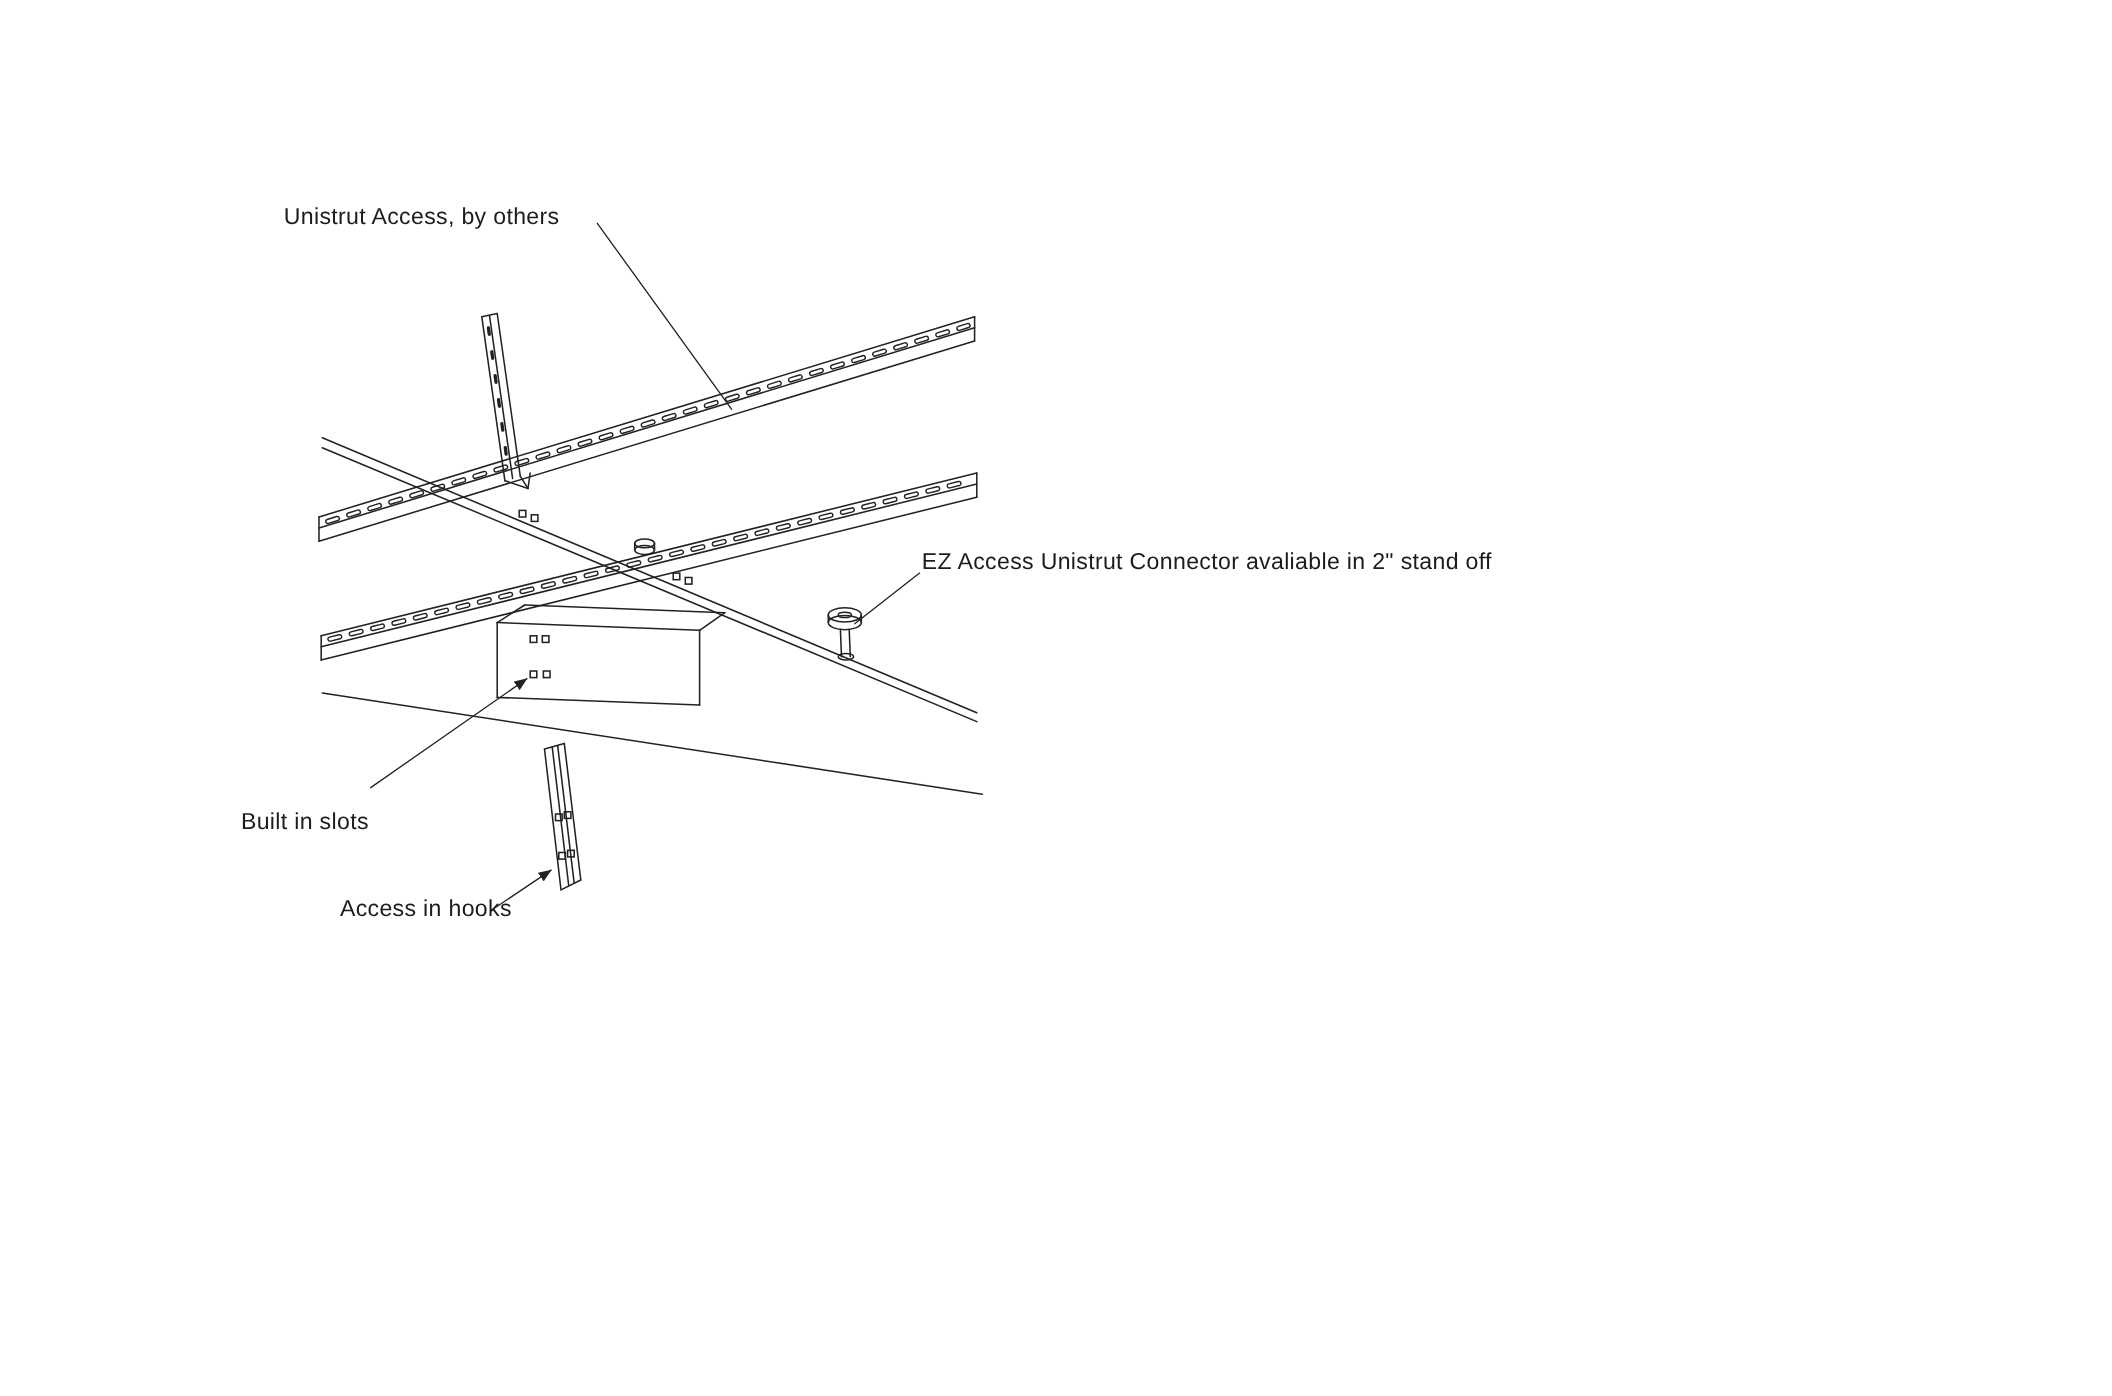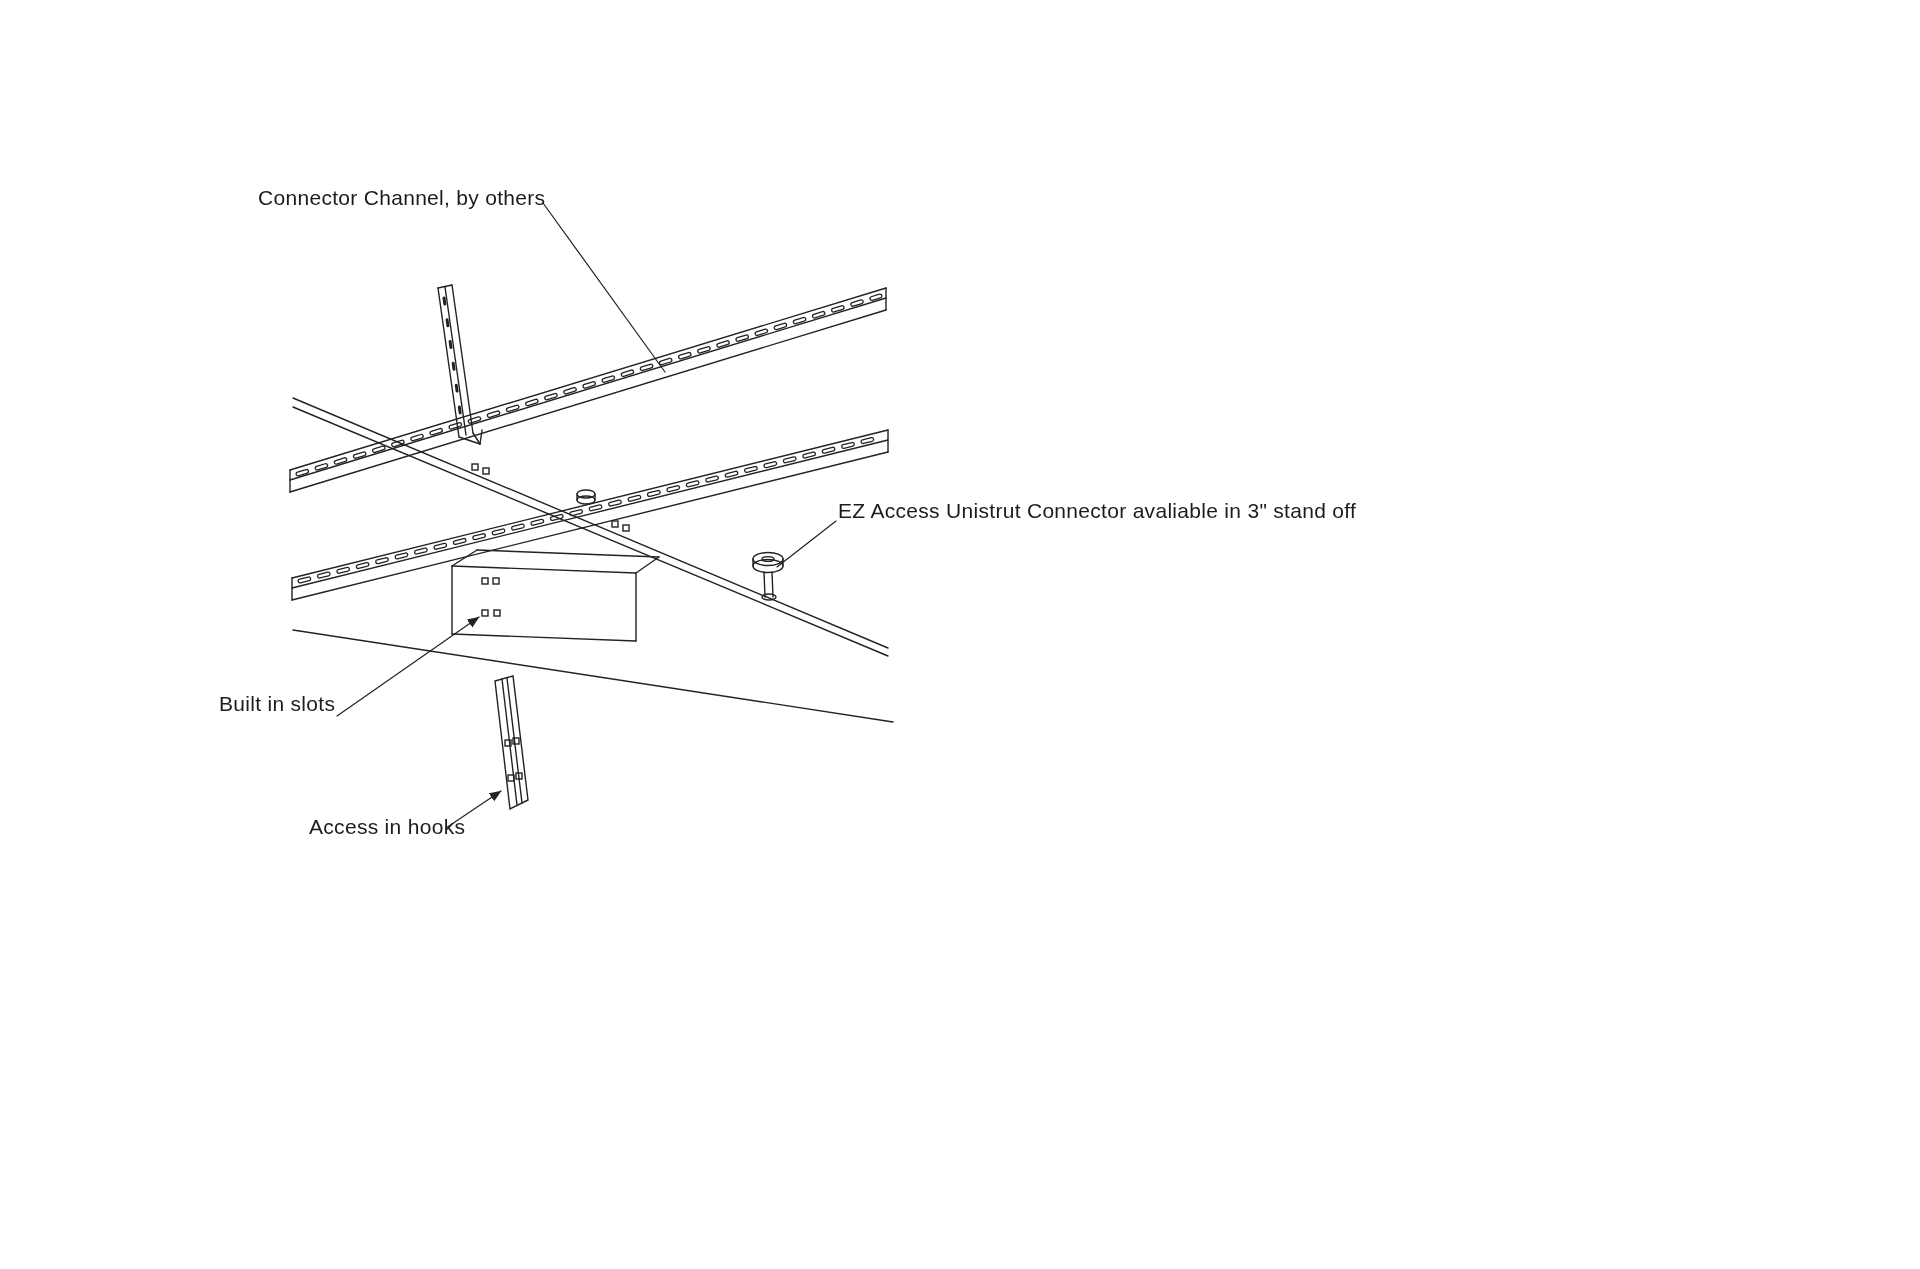--- a/index.html
+++ b/index.html
@@ -14,21 +14,21 @@
   .label{
     position:absolute;
     font-size:21px;
     color:#1c1c1c;
     white-space:nowrap;
     letter-spacing:.3px;
     line-height:24px;
   }
   .lbl-unistrut{left:258px;top:186px}
   .lbl-ez{left:838px;top:499px}
-  .lbl-slots{left:219px;top:692px}
+  .lbl-slots{left:219px;top:736px}
   .lbl-hooks{left:309px;top:815px}
 </style>
 </head>
 <body>
 
 <div class="canvas">
 
   <svg width="1920" height="1269" viewBox="0 0 1920 1269" fill="none" stroke="#222222" stroke-width="1.4" stroke-linecap="round">
 
     <defs>
@@ -127,21 +127,21 @@
     </g>
 
     <g stroke-width="1.2">
       <line x1="543" y1="203" x2="665" y2="372"></line>
       <line x1="836" y1="521" x2="777" y2="567"></line>
       <line x1="337" y1="716" x2="479" y2="617" marker-end="url(#arrow)"></line>
       <line x1="446" y1="828" x2="501" y2="791" marker-end="url(#arrow)"></line>
     </g>
   </svg>
 
-  <div class="label lbl-unistrut">Connector Channel, by others</div>
+  <div class="label lbl-unistrut">Unistrut Access, by others</div>
 
-  <div class="label lbl-ez">EZ Access Unistrut Connector avaliable in 3" stand off</div>
+  <div class="label lbl-ez">EZ Access Unistrut Connector avaliable in 2" stand off</div>
 
   <div class="label lbl-slots">Built in slots</div>
 
   <div class="label lbl-hooks">Access in hooks</div>
 
 </div>
 
 </body></html>

